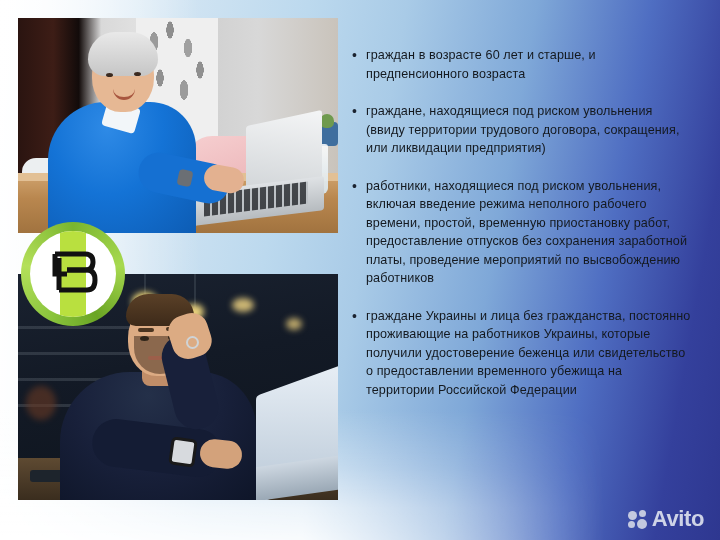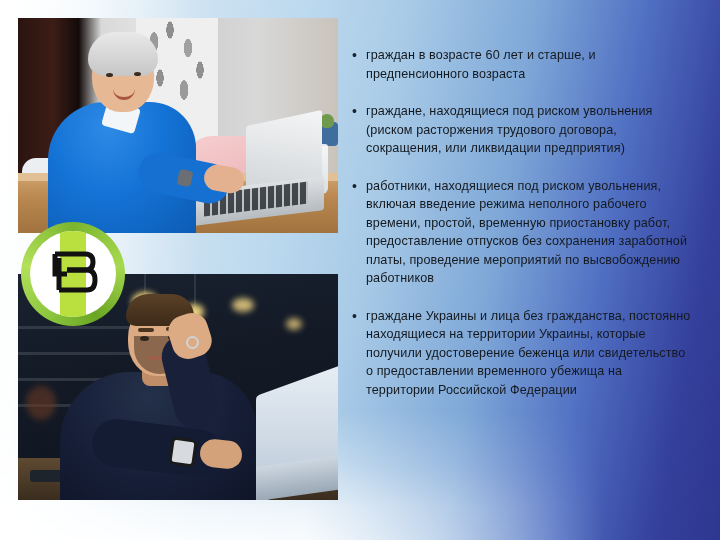--- a/index.html
+++ b/index.html
@@ -387,26 +387,35 @@
     </div>
   </div>
 
   <div id="bullets">
     <div class="bullet">
       <span class="dot">•</span>
       <span class="txt">граждан в возрасте 60 лет и старше, и предпенсионного возраста</span>
     </div>
     <div class="bullet">
       <span class="dot">•</span>
-      <span class="txt">граждане, находящиеся под риском увольнения (риском расторжения трудового договора, сокращения, или ликвидации предприятия)</span>
+      <span class="txt">граждане, находящиеся под риском увольнения (ввиду территории трудового договора, сокращения, или ликвидации предприятия)</span>
     </div>
     <div class="bullet">
       <span class="dot">•</span>
       <span class="txt">работники, находящиеся под риском увольнения, включая введение режима неполного рабочего времени, простой, временную приостановку работ, предоставление отпусков без сохранения заработной платы, проведение мероприятий по высвобождению работников</span>
     </div>
     <div class="bullet">
       <span class="dot">•</span>
-      <span class="txt">граждане Украины и лица без гражданства, постоянно находящиеся на территории Украины, которые получили удостоверение беженца или свидетельство о предоставлении временного убежища на территории Российской Федерации</span>
+      <span class="txt">граждане Украины и лица без гражданства, постоянно проживающие на работников Украины, которые получили удостоверение беженца или свидетельство о предоставлении временного убежища на территории Российской Федерации</span>
     </div>
   </div>
 
+  <div id="avito">
+    <span class="marks">
+      <i style="left:0;top:1px;width:9px;height:9px;"></i>
+      <i style="left:11px;top:0;width:7px;height:7px;"></i>
+      <i style="left:0;top:11px;width:7px;height:7px;"></i>
+      <i style="left:9px;top:9px;width:10px;height:10px;"></i>
+    </span>
+    <span class="wordmark">Avito</span>
+  </div>
 
 </div>
 
 </body></html>

